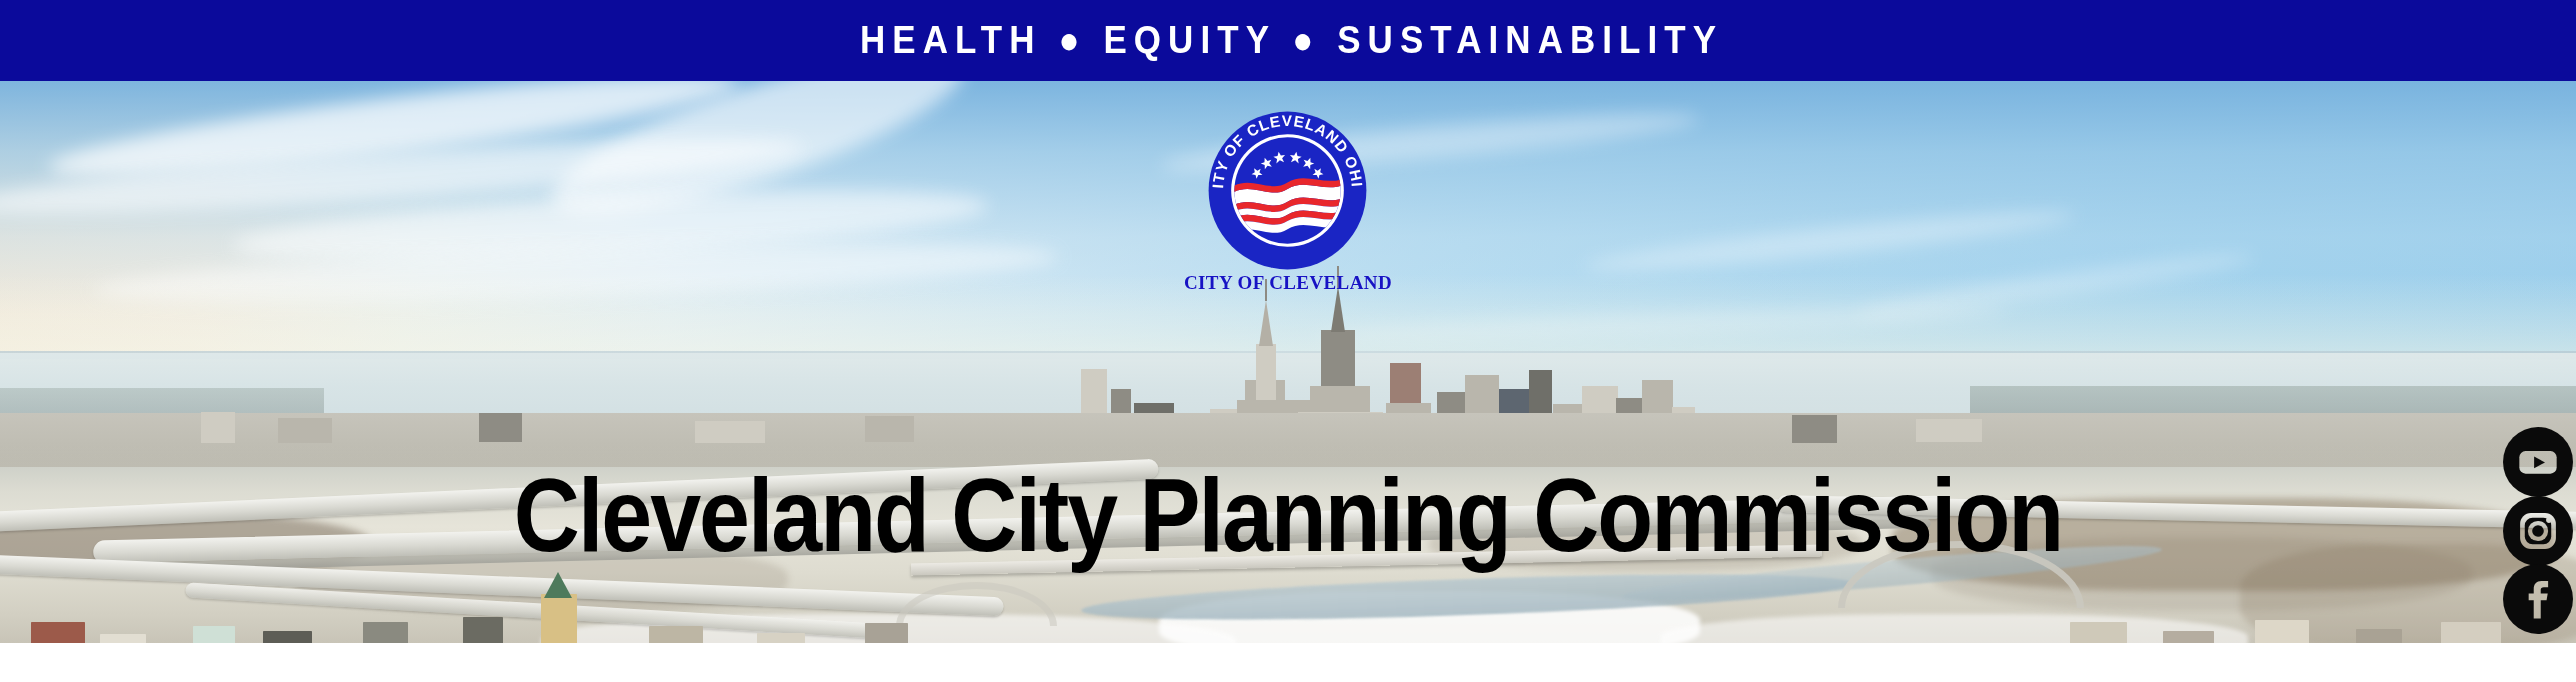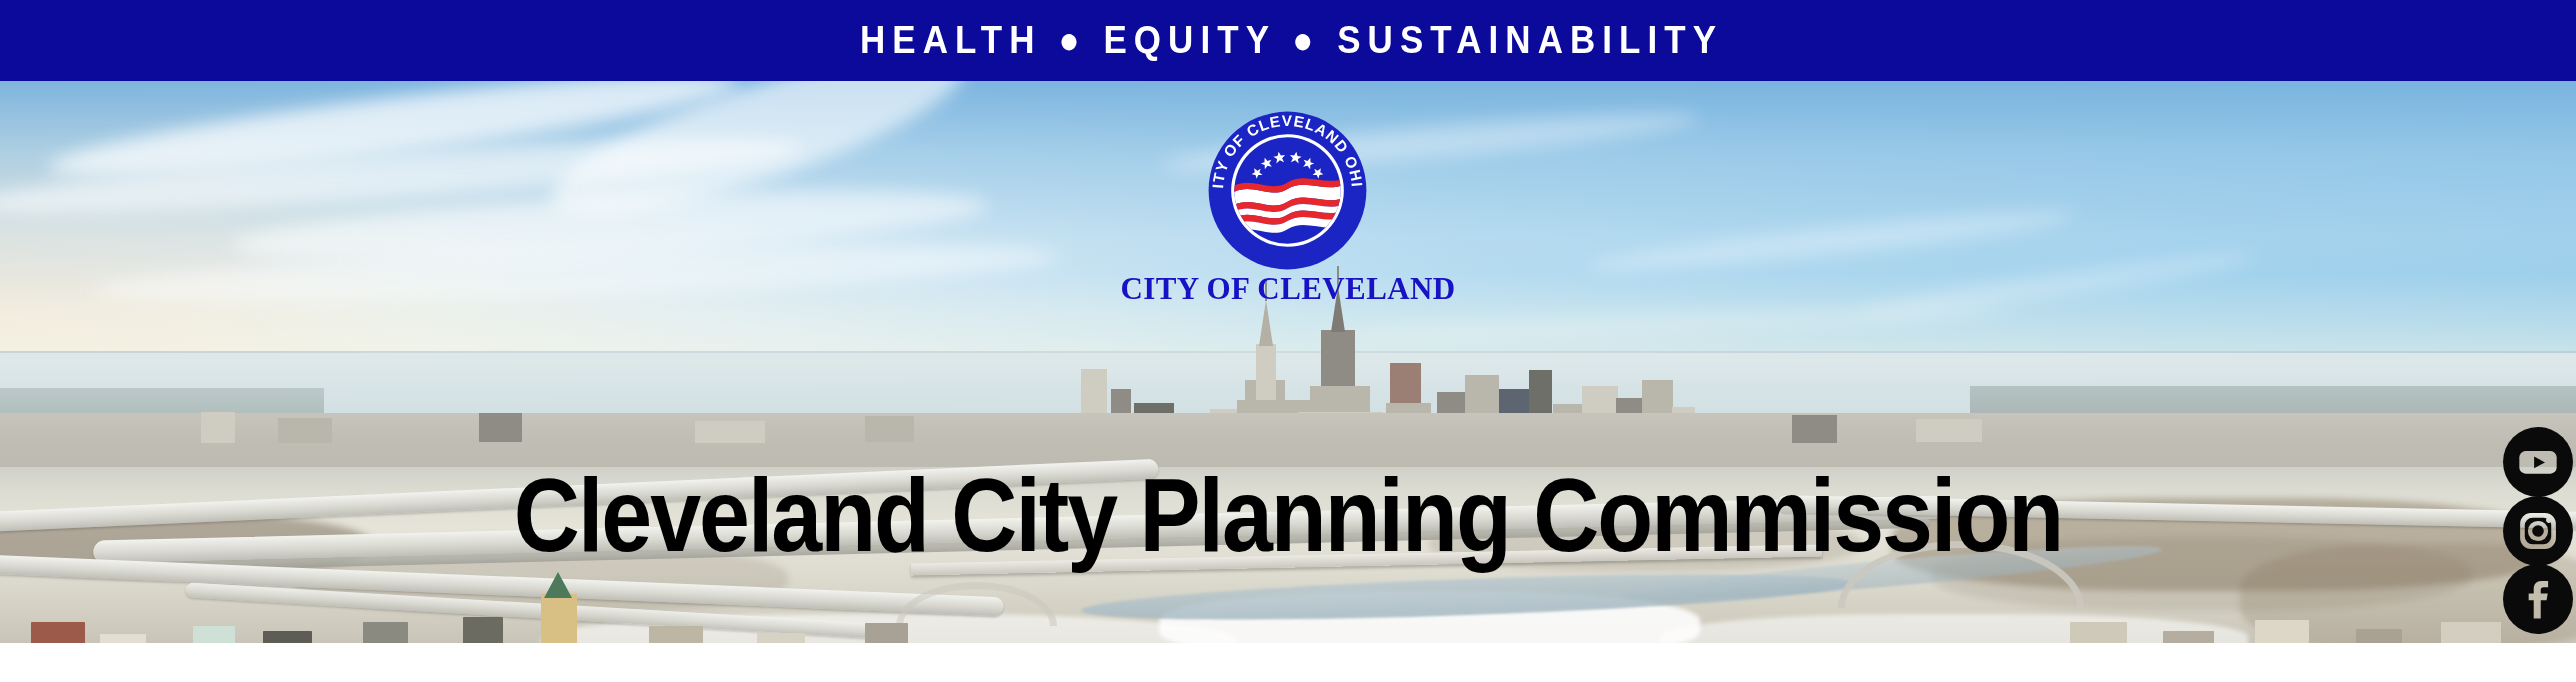--- a/index.html
+++ b/index.html
@@ -157,21 +157,21 @@
   .seal-wrap{
     position:absolute;left:1183px;top:29px;width:209px;height:209px;z-index:25;
   }
   .seal{width:161px;height:161px;margin:0 auto;display:block;}
 
   .org-block{
     position:absolute;left:0;top:192px;width:2576px;text-align:center;z-index:25;
   }
   .org-name{
     color:#1713c4;font-family:"Liberation Serif",serif;font-weight:bold;
-    font-size:31px;letter-spacing:0.4px;line-height:1;
+    font-size:19px;letter-spacing:0.4px;line-height:1;
     text-shadow:0 0 1.5px rgba(255,255,255,.35);
   }
   .org-sub{
     color:#1c18c9;font-family:"Liberation Serif",serif;
     font-size:25px;line-height:1;margin-top:9.3px;
     text-shadow:0 0 1.5px rgba(255,255,255,.35);
   }
 
   
   .title{

